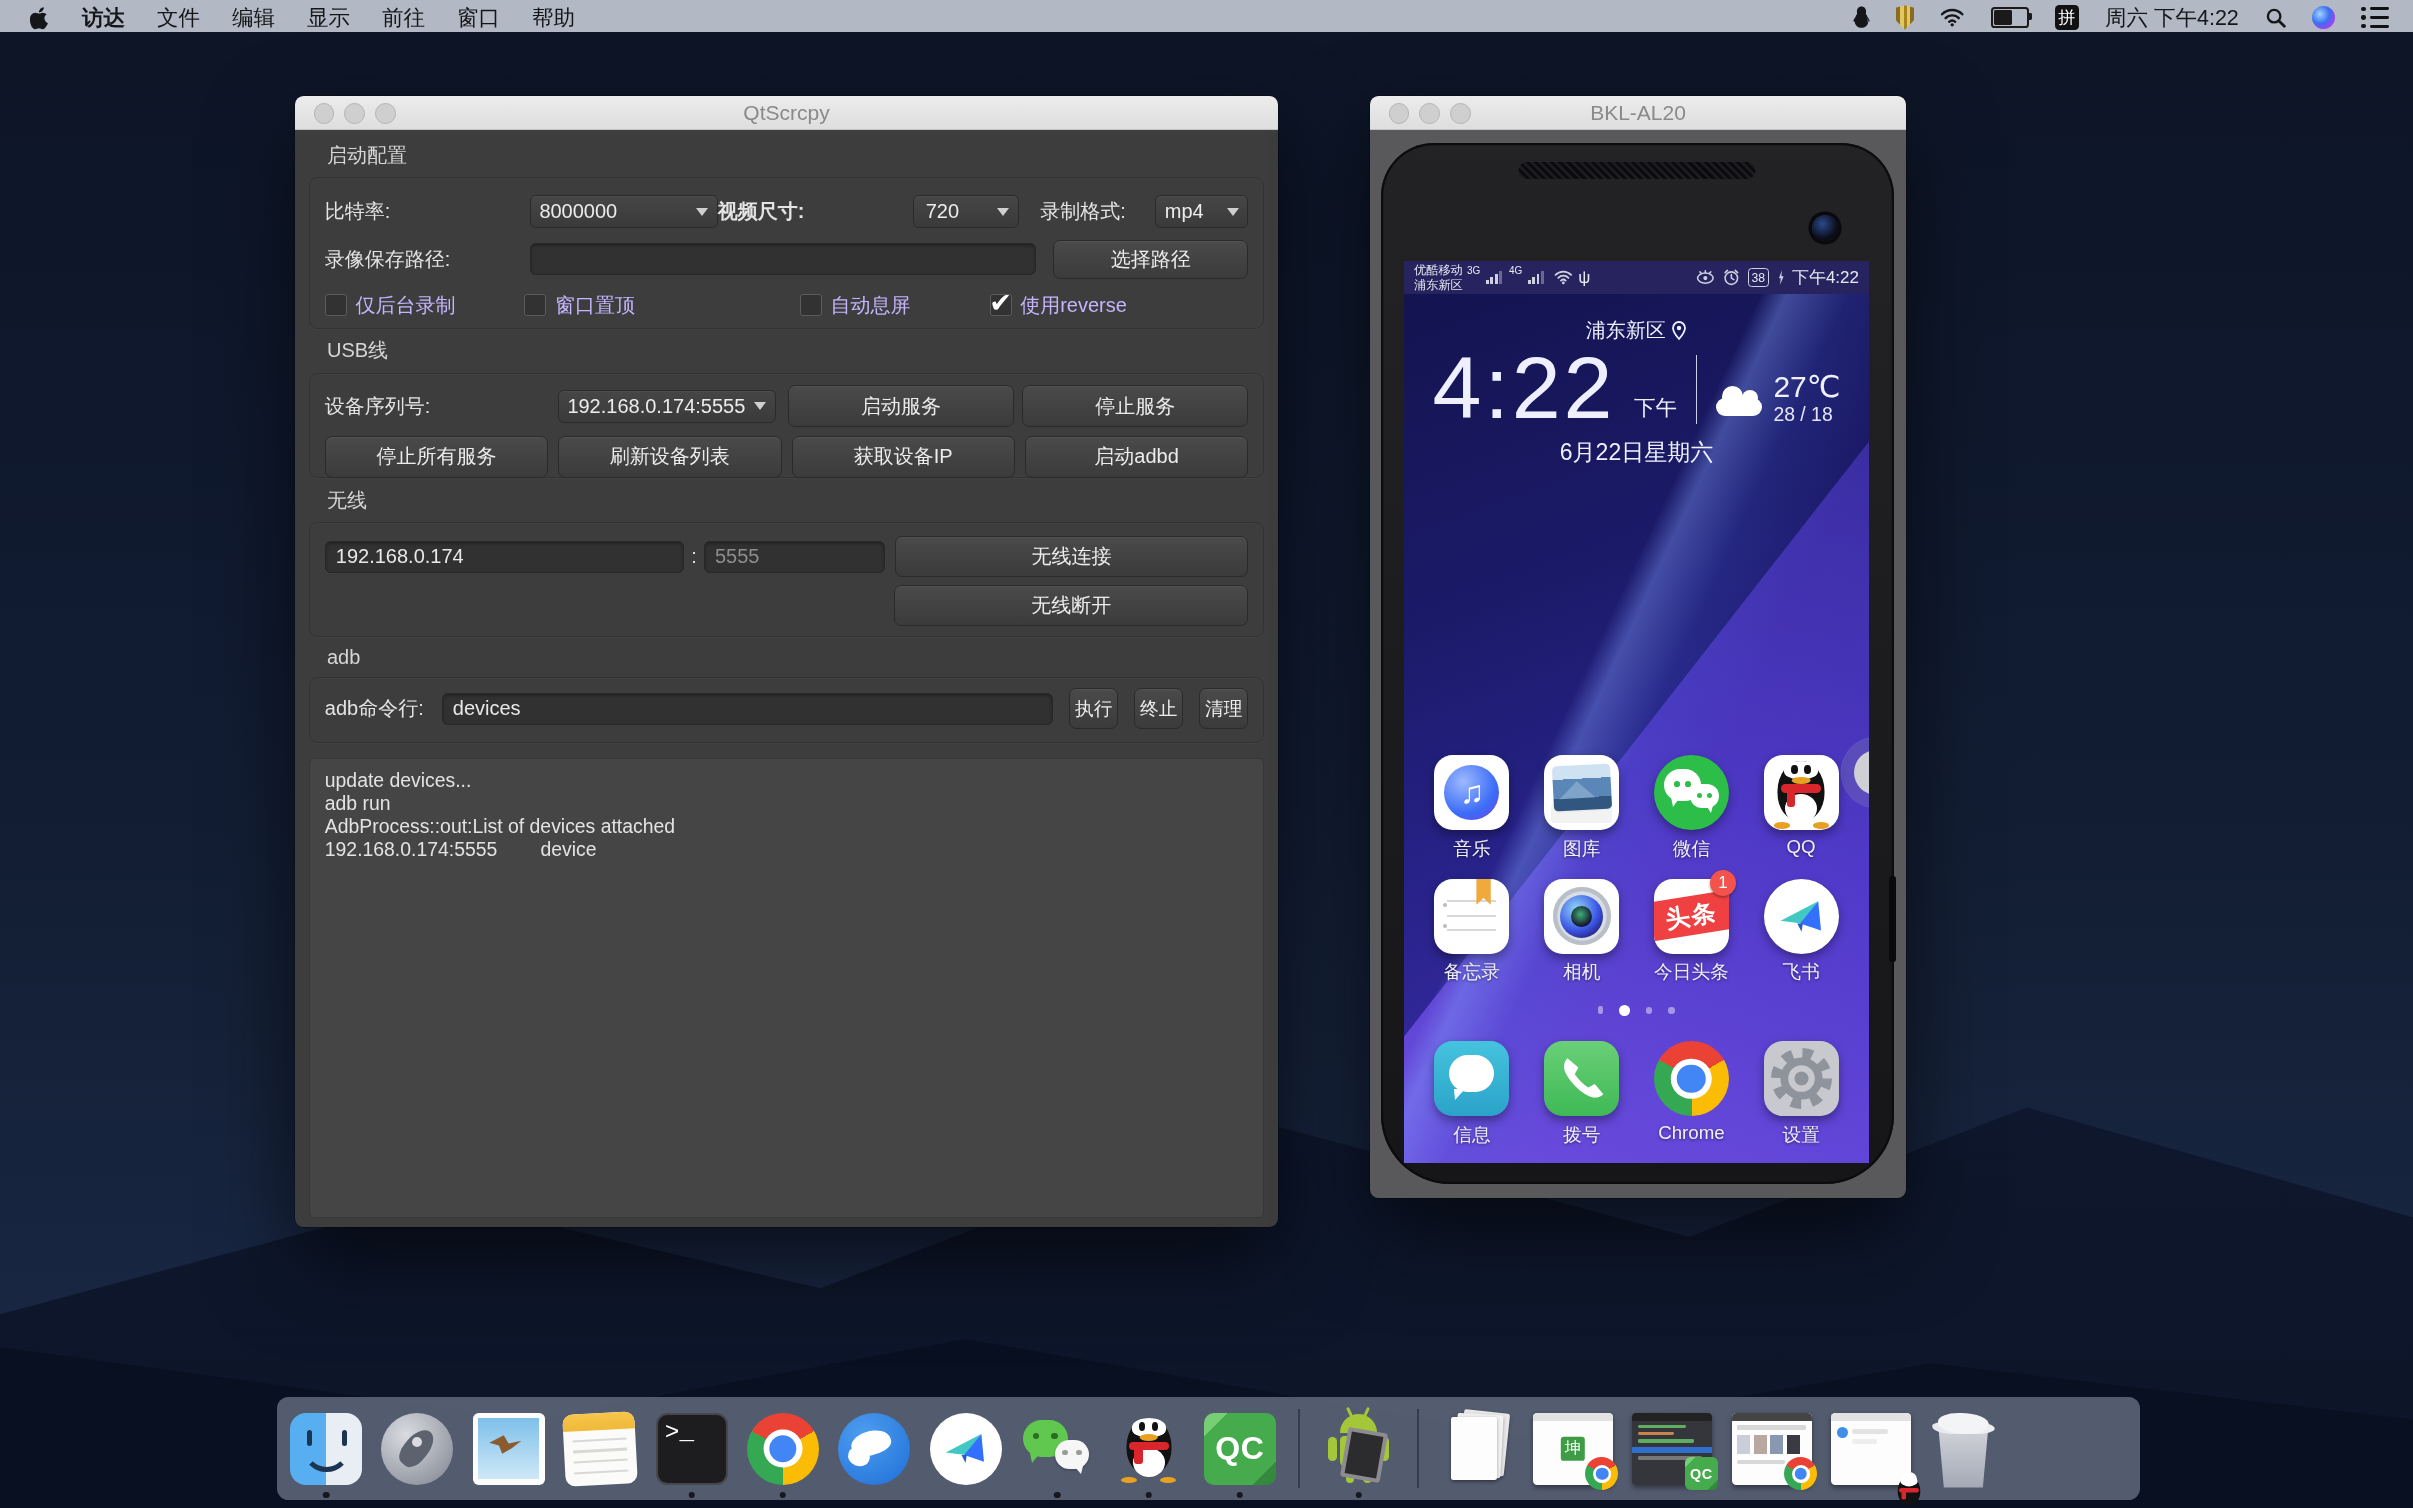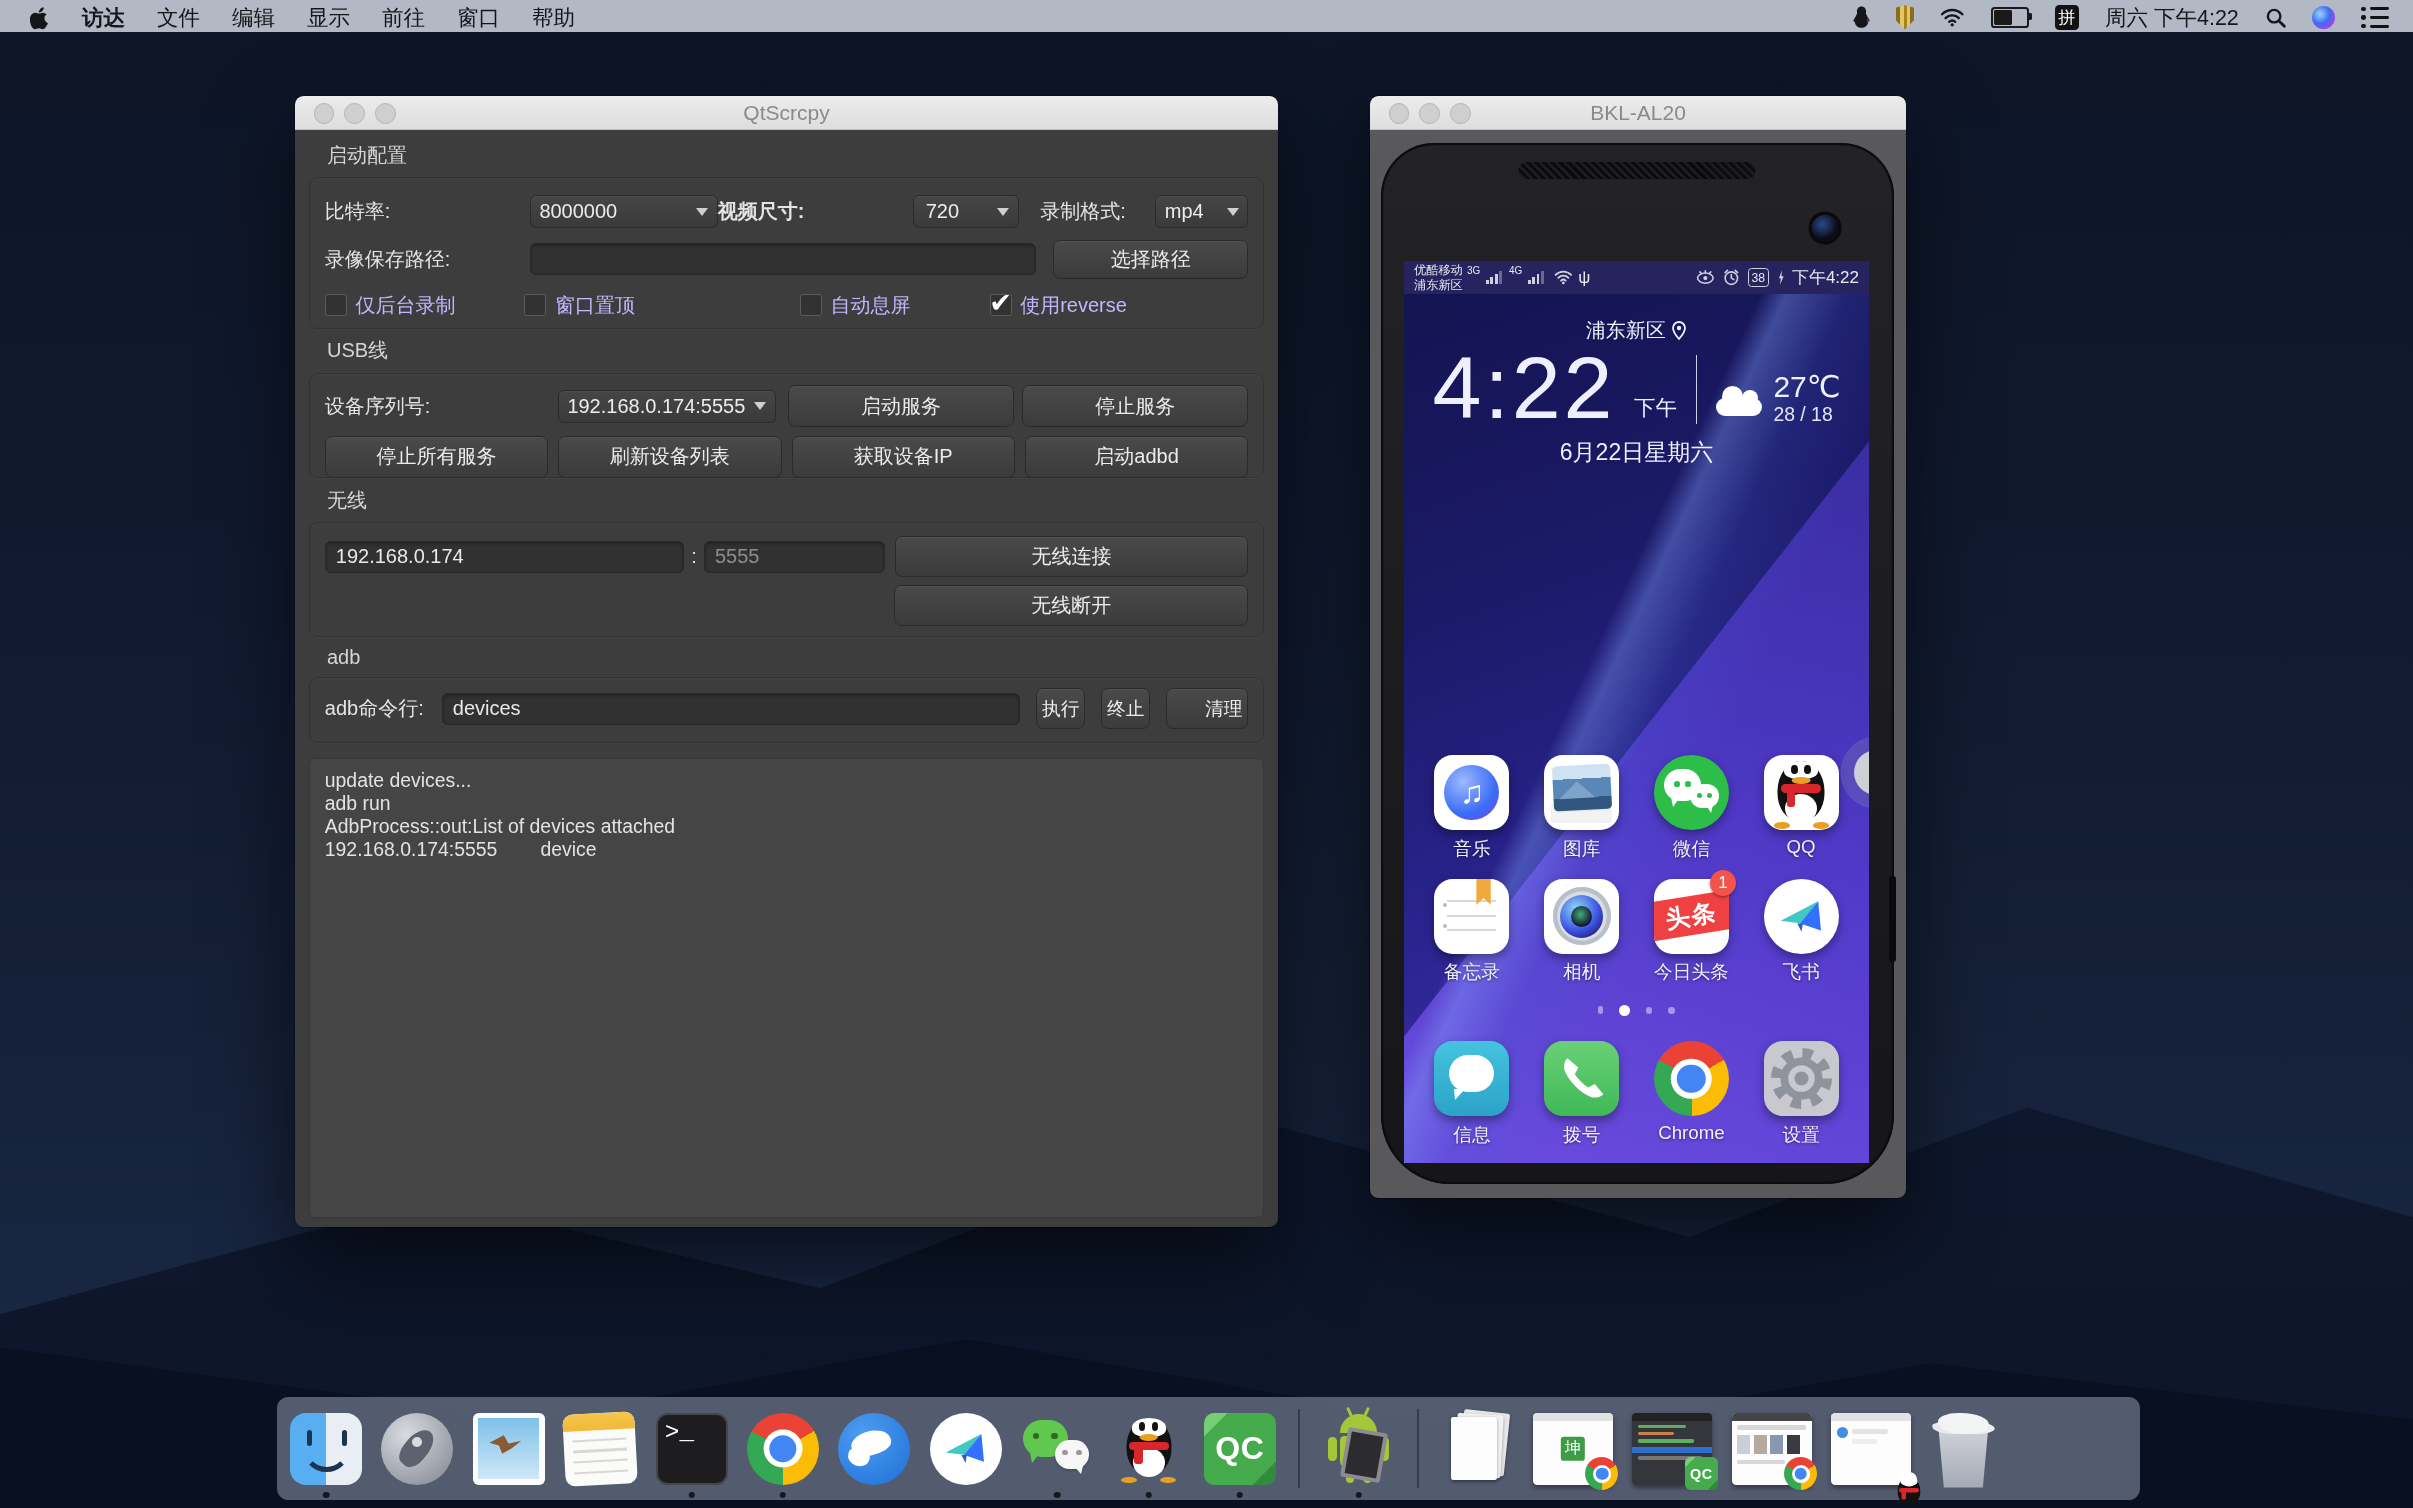--- a/index.html
+++ b/index.html
@@ -390,21 +390,21 @@
         </div>
       </div>
 
       <div class="slabel" style="padding-top:8.6px;">adb</div>
       <div class="gbox" style="height:42px;">
         <div class="qrow">
           <span class="qlabel" style="width:117px;">adb命令行:</span>
           <input class="qinput" style="flex: 1 1 0%;" value="devices">
           <div class="qbtn" style="width:47px;margin-left:16px;height:39px;font-size:18.7px;">执行</div>
           <div class="qbtn" style="width:47px;margin-left:16px;height:39px;font-size:18.7px;">终止</div>
-          <div class="qbtn" style="width:47px;margin-left:16px;height:39px;font-size:18.7px;padding-left:33px;">清理</div>
+          <div class="qbtn" style="width:47px;margin-left:16px;height:39px;font-size:18.7px;">清理</div>
         </div>
       </div>
 
       <div class="logbox"><div>update devices...</div><div>adb run</div><div>AdbProcess::out:List of devices attached</div><div>192.168.0.174:5555        device</div></div>
     </div>
   </div>
 
   <div class="win phwin">
     <div class="titlebar">
       <div class="tls">

